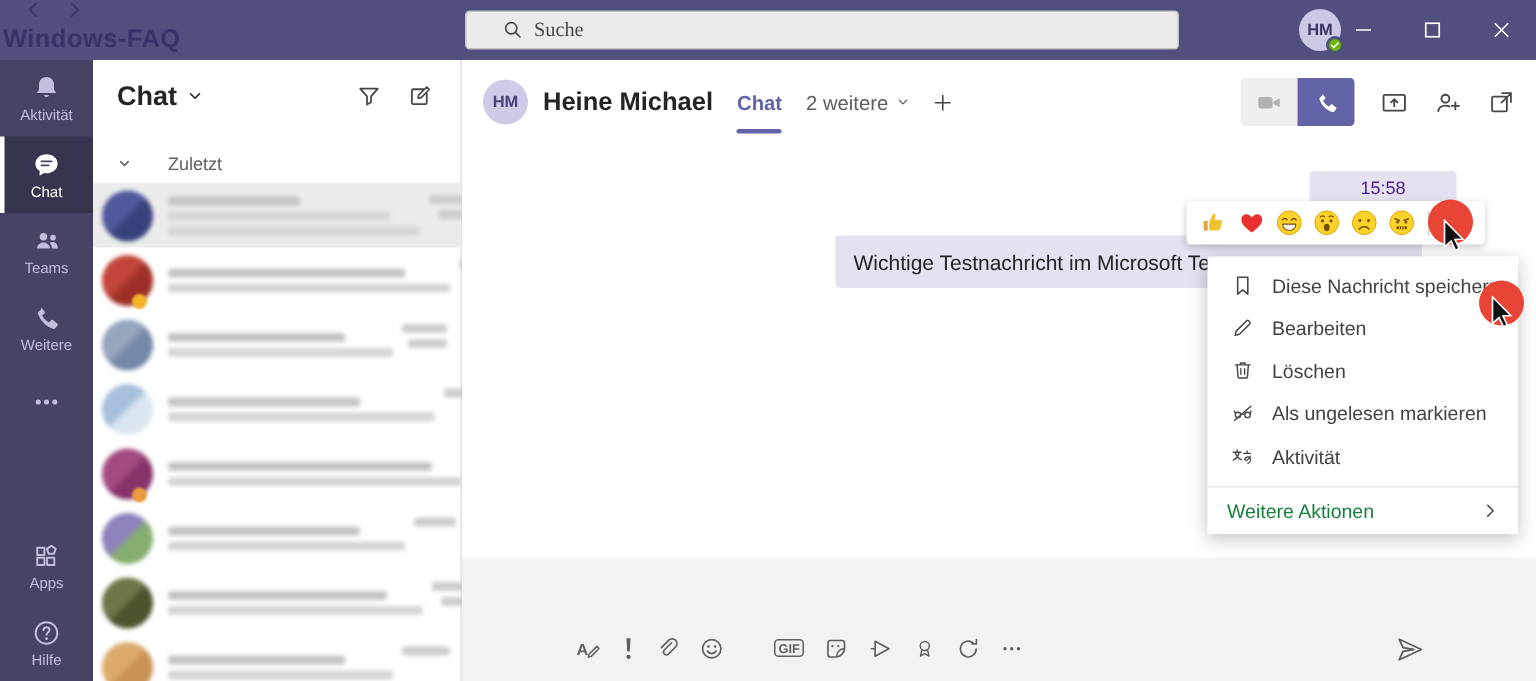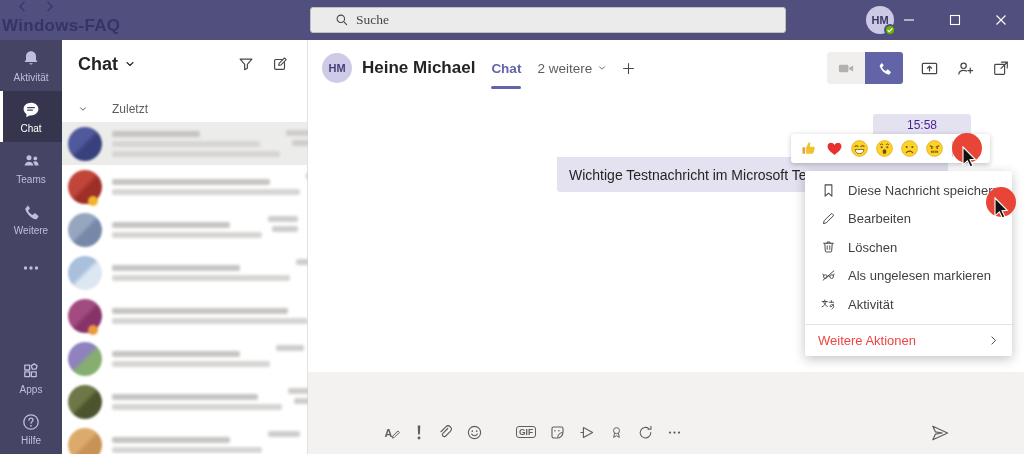--- a/index.html
+++ b/index.html
@@ -74,21 +74,21 @@
   .rx-divider { width:1px; height:16px; background:#D2D0CE; margin:0 2px; }
   .rx-more { display:flex; gap:2.5px; align-items:center; cursor:pointer; padding:0 2px; }
   .rx-more i { width:3.5px; height:3.5px; border-radius:50%; background:#6264A7; }
 
   
   .ctx-menu { position:absolute; left:805px; top:171px; width:207px; background:#fff; border-radius:2px; box-shadow:0 3px 12px rgba(0,0,0,.24); z-index:2; padding-top:5px; }
   .ctx-item { height:28.5px; display:flex; align-items:center; padding:0 10px 0 13px; cursor:pointer; color:#424242; }
   .ctx-item .icon { width:20px; display:flex; justify-content:center; color:#484644; }
   .ctx-item .ctx-label { margin-left:10px; font-size:13px; white-space:nowrap; }
   .ctx-footer { margin-top:5px; border-top:1px solid #E5E3E1; height:32px; display:flex; align-items:center; padding:0 12px 0 13px; cursor:pointer; }
-  .ctx-footer .ctx-label { font-size:13px; color:#ef4444; }
+  .ctx-footer .ctx-label { font-size:13px; color:#15803d; }
   .ctx-footer .icon { margin-left:auto; color:#484644; display:flex; }
 
   
   .hl-circle { position:absolute; width:30px; height:30px; border-radius:50%; background:#E94536; z-index:6; }
   .hl-c1 { left:952px; top:133px; }
   .hl-c2 { left:986px; top:187px; }
   .cursor { position:absolute; z-index:7; }
   .cursor-1 { left:962px; top:146px; }
   .cursor-2 { left:994px; top:197px; }
 

